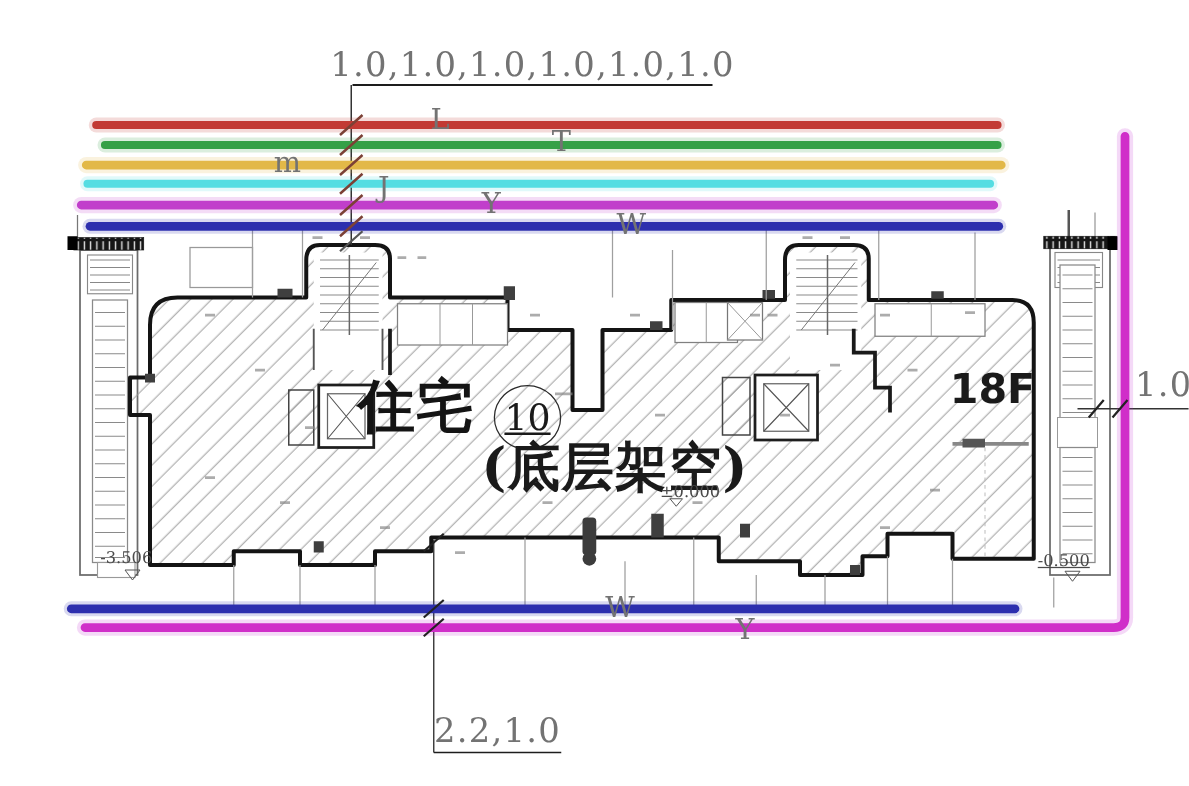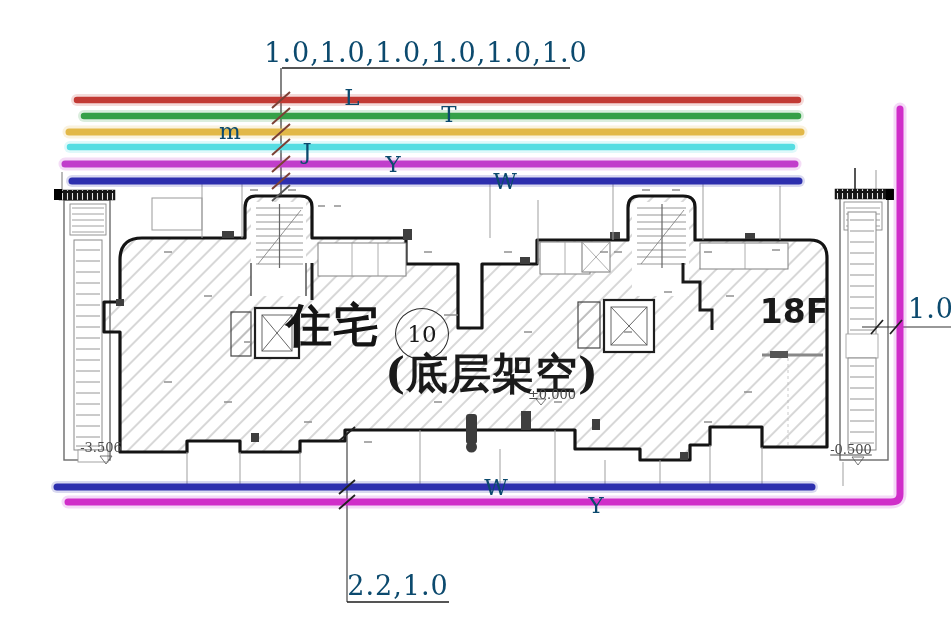--- a/index.html
+++ b/index.html
@@ -1,29 +1,29 @@
 <!DOCTYPE html>
 <html><head>
 <meta charset="utf-8">
 <style>
   html,body{margin:0;padding:0;}
   body{
     width:951px;height:629px;position:relative;overflow:hidden;background:#ffffff;
     font-family:"DejaVu Serif","Liberation Serif",serif;
   }
-  .lbl{position:absolute;transform:translate(-50%,-50%);color:#0c4a6e;white-space:nowrap;line-height:1;}
+  .lbl{position:absolute;transform:translate(-50%,-50%);color:#737373;white-space:nowrap;line-height:1;}
   .dim{font-size:27px;letter-spacing:1px;}
   .lineLabel{font-size:23px;}
   .cn-big{font-size:46px;font-weight:700;letter-spacing:1px;color:#141414;}
   .cn-note{font-size:42px;font-weight:600;letter-spacing:1px;color:#1a1a1a;}
   .floors{font-size:33px;font-weight:700;color:#1a1a1a;font-family:"DejaVu Sans","Liberation Sans",sans-serif;margin-left:12px;}
   .circle10{
     position:absolute;left:395px;top:308px;width:52px;height:50px;border:1.6px solid #2b2b2b;
     border-radius:50%;display:flex;align-items:center;justify-content:center;
-    font-size:23px;color:#1a1a1a;background:transparent;
+    font-size:29px;color:#1a1a1a;background:transparent;text-decoration:underline;
   }
   .elev{position:absolute;transform:translate(-50%,-50%);font-size:13px;color:#4a4a4a;white-space:nowrap;}
   svg{position:absolute;left:0;top:0;}
 </style>
 </head>
 <body>
 
 <svg width="951" height="629" viewBox="0 0 951 629">
   <defs>
     <pattern id="hatch" width="12" height="12" patternUnits="userSpaceOnUse" patternTransform="rotate(45)">

